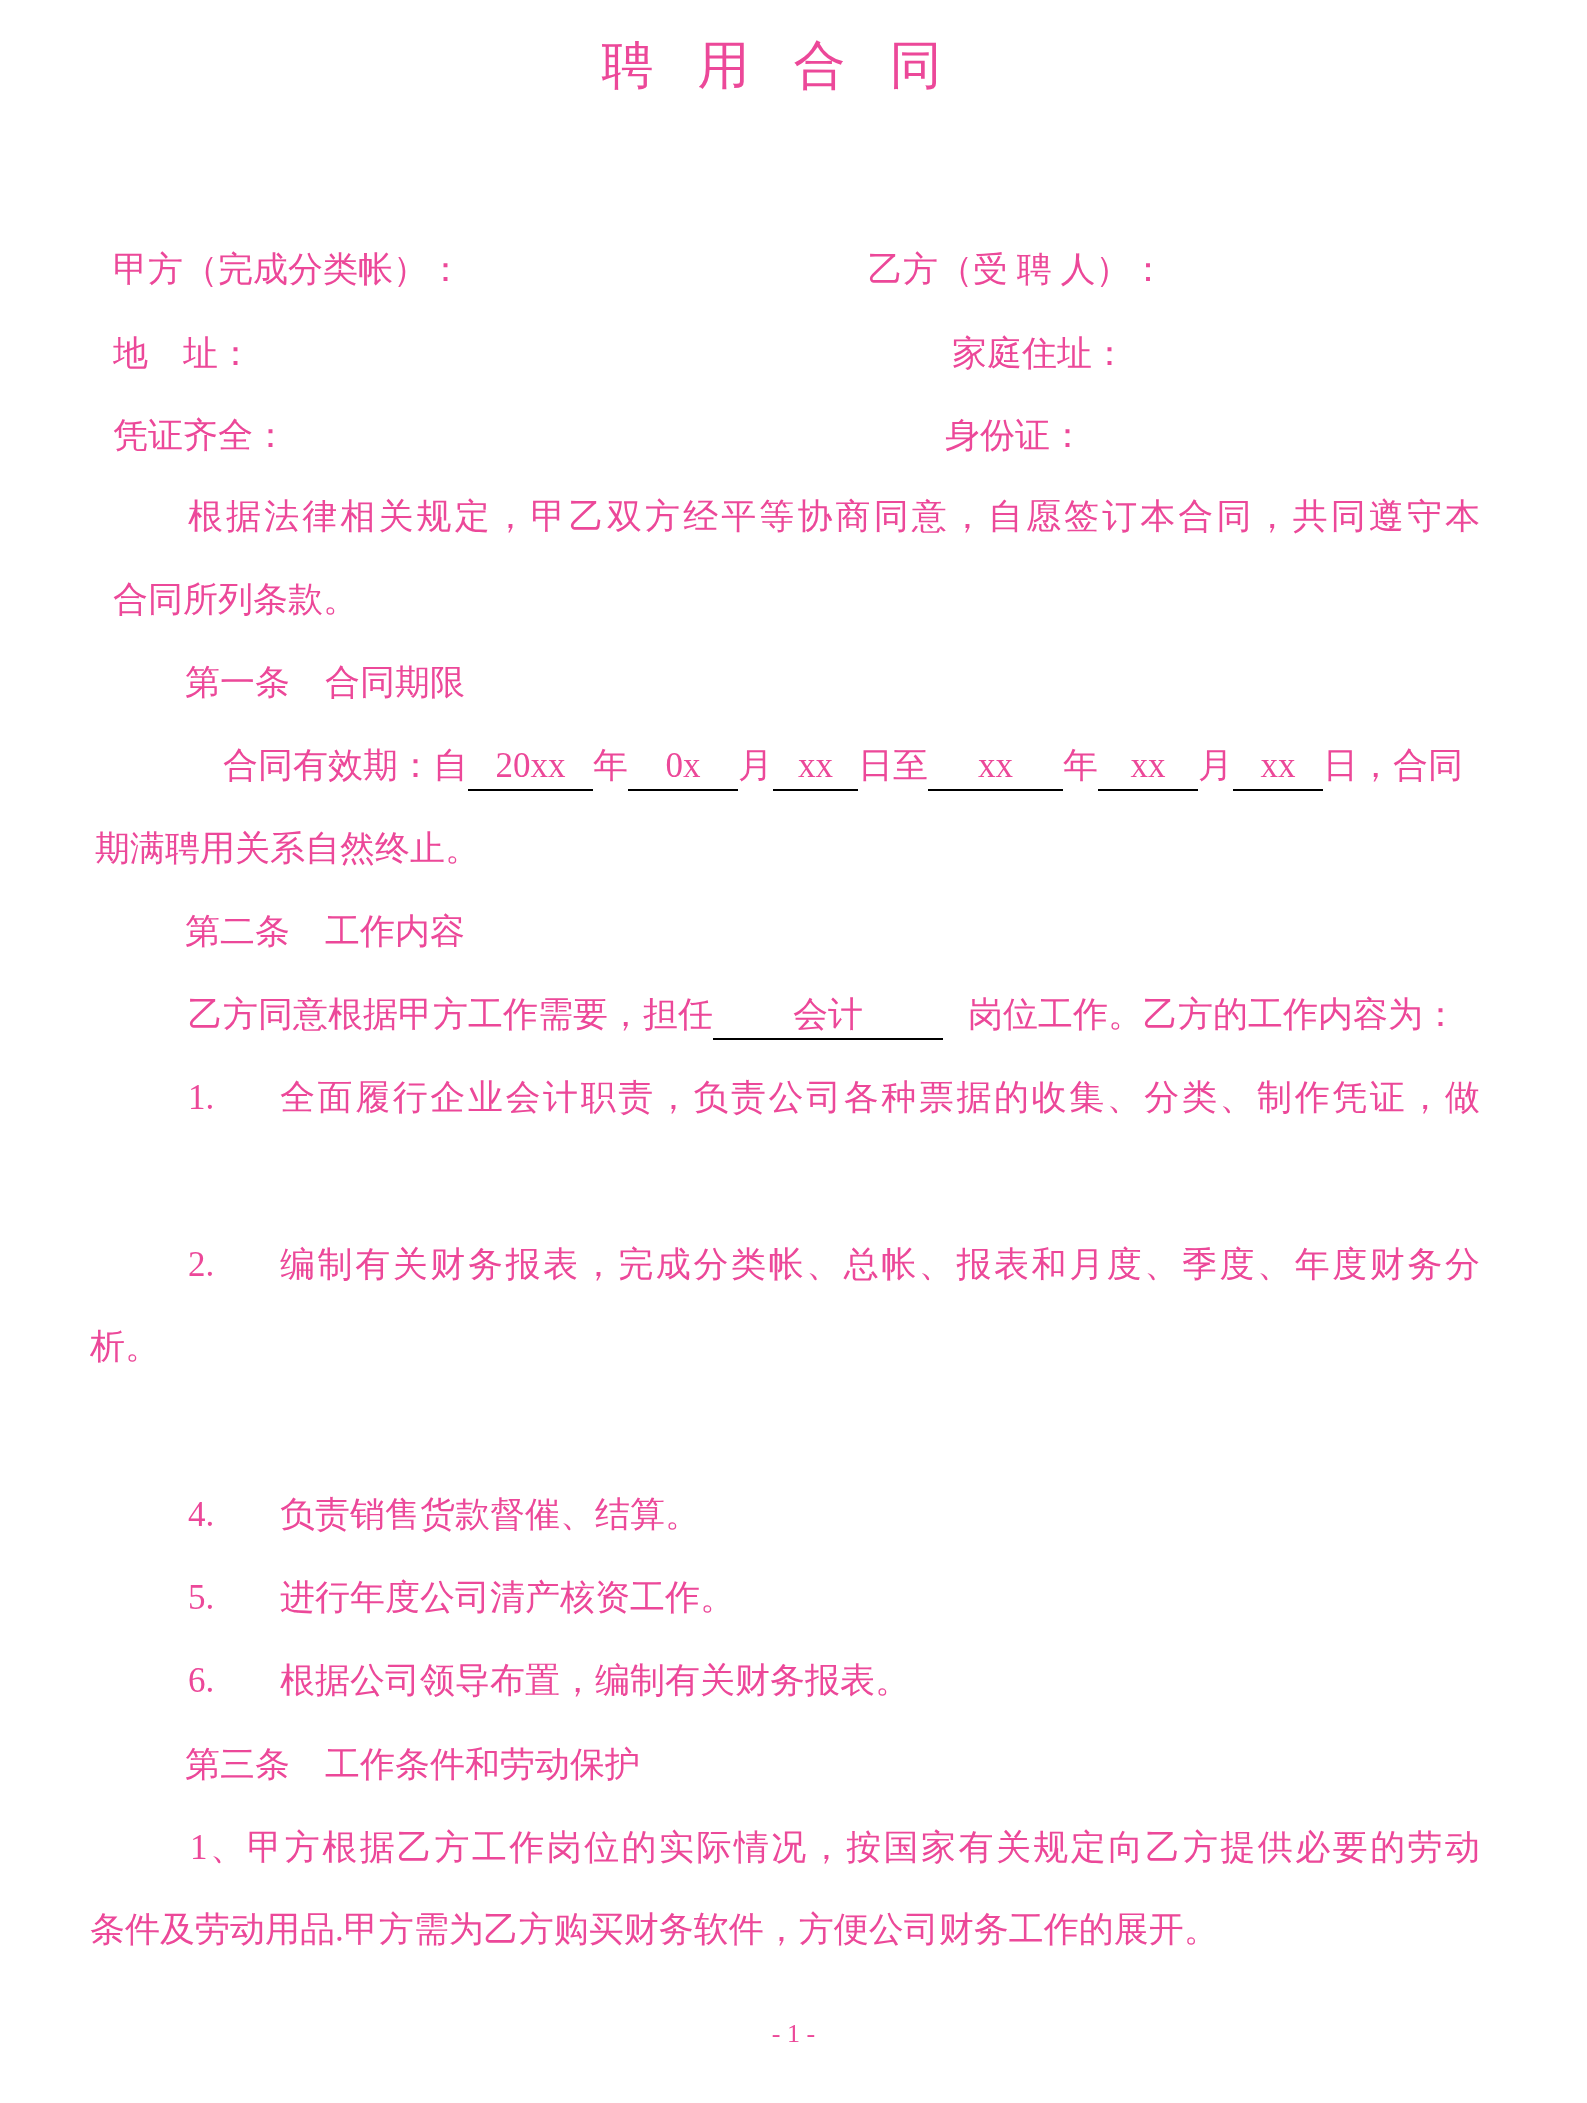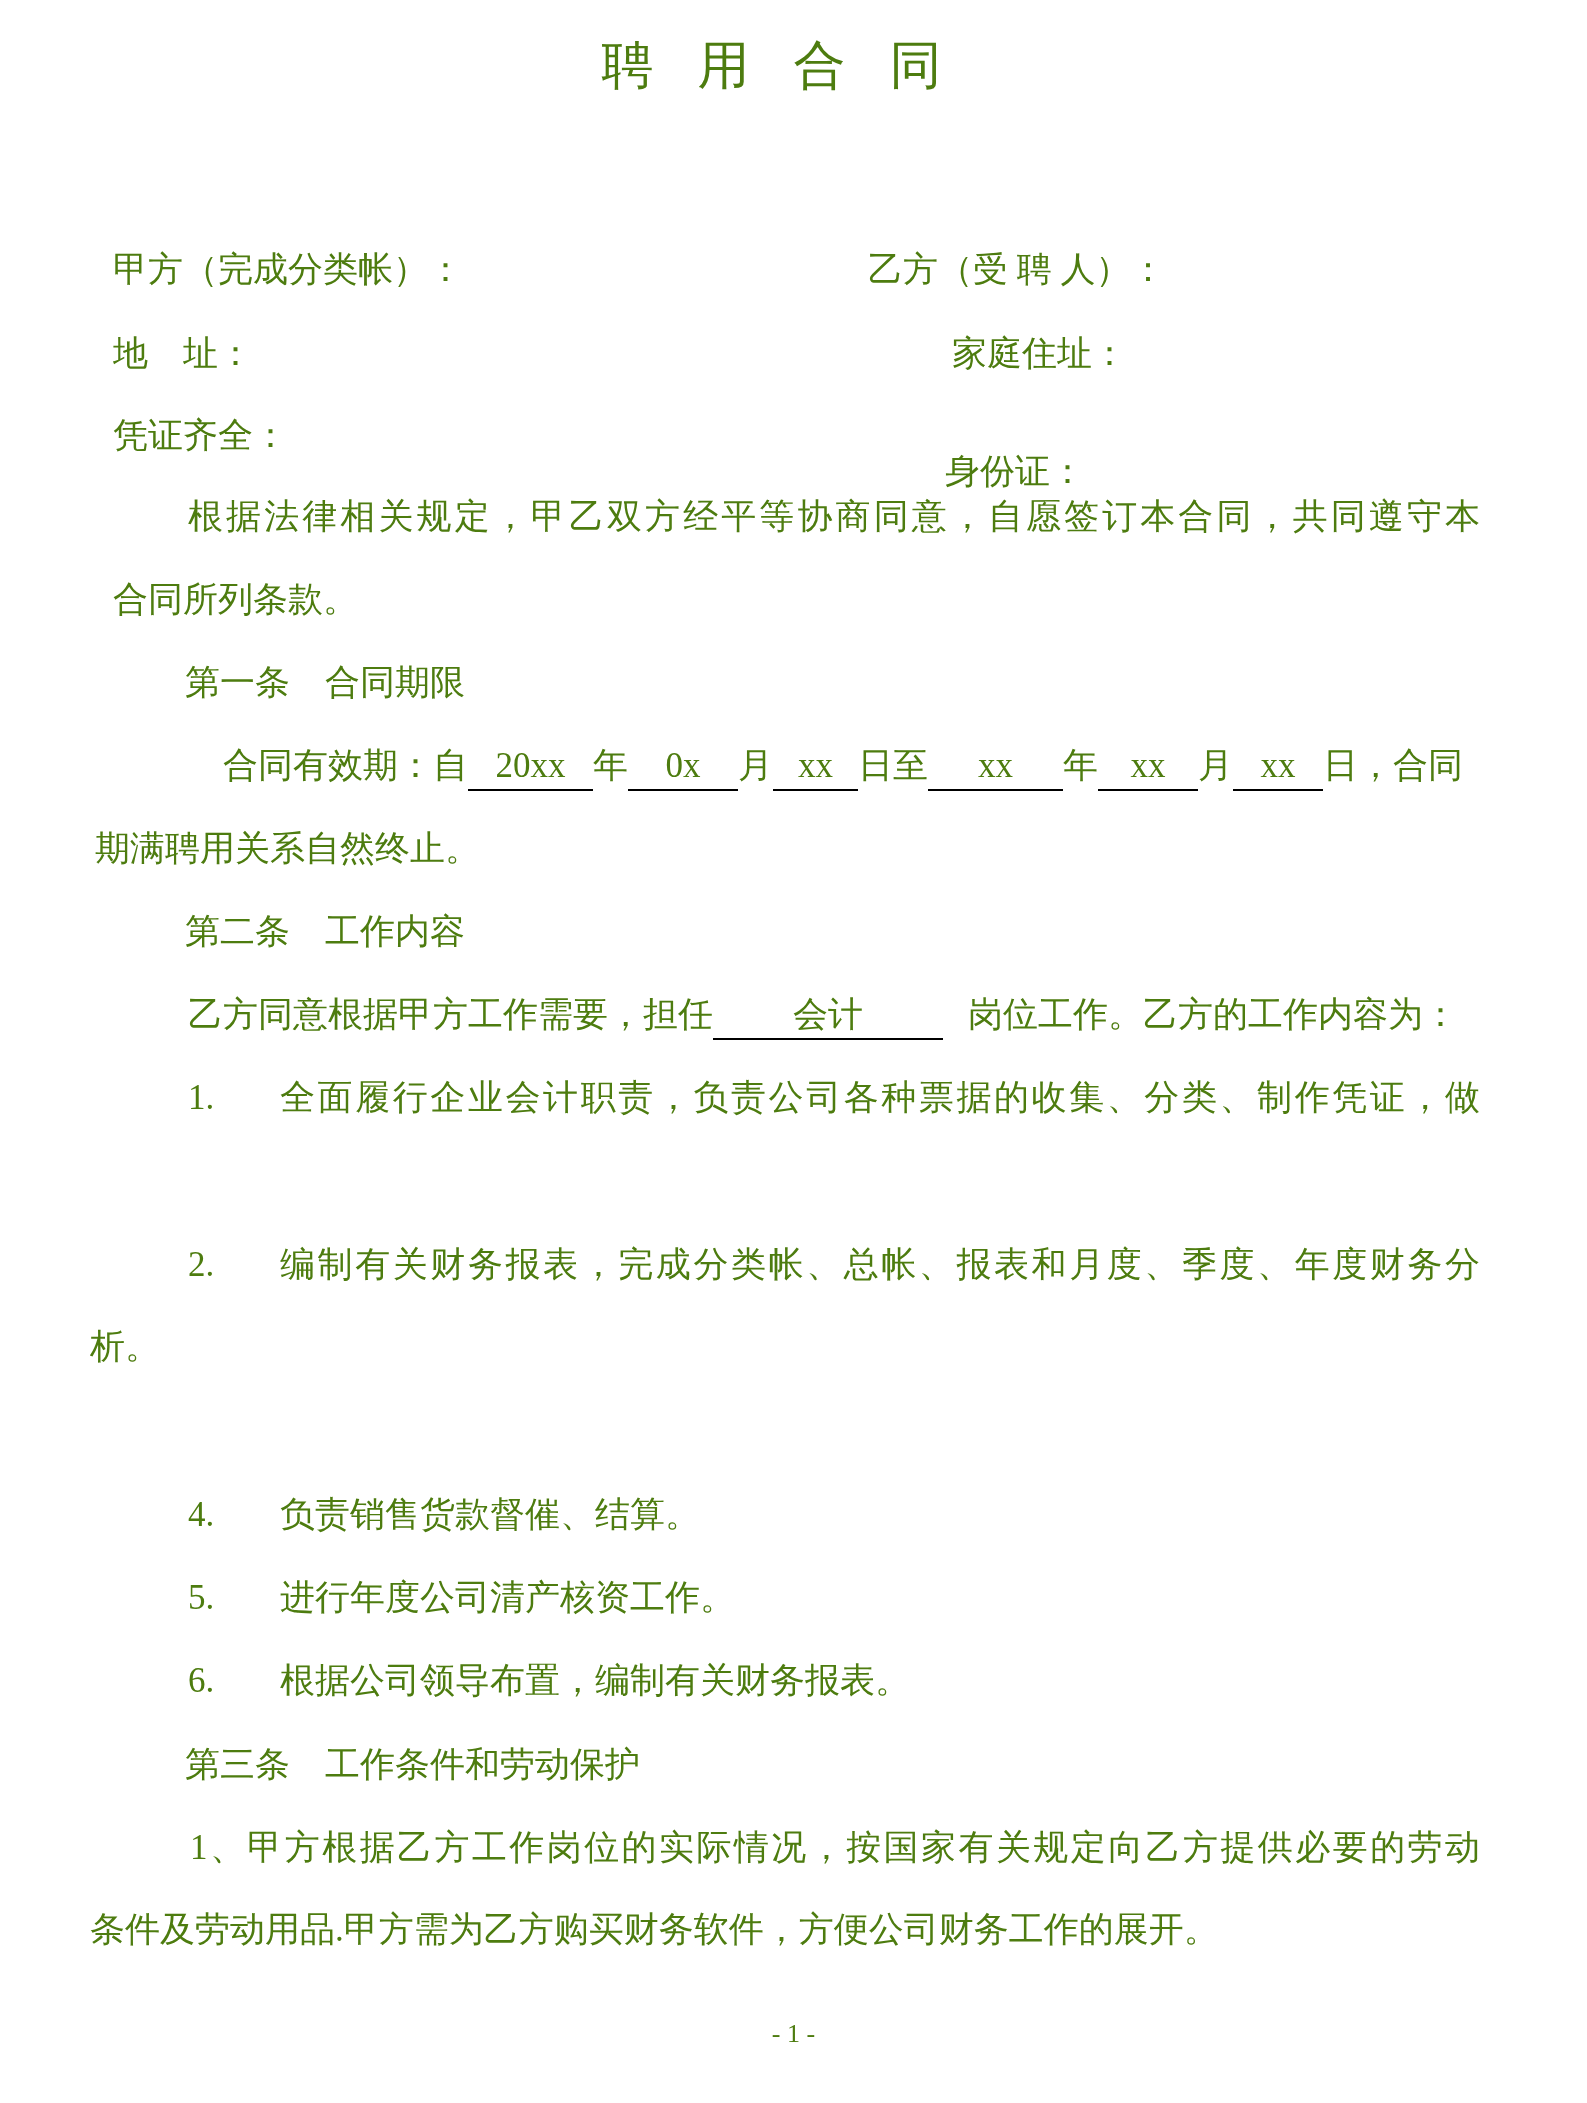--- a/index.html
+++ b/index.html
@@ -1,20 +1,20 @@
 <!DOCTYPE html>
 <html lang="zh"><head>
 <meta charset="utf-8">
 <style>
   html,body{margin:0;padding:0;background:#ffffff;}
   .page{
     position:relative;
     width:1587px;height:2103px;
     background:#ffffff;
-    color:#4d7c0f;
+    color:#ec4899;
     font-family:"Liberation Serif","DejaVu Serif",serif;
     font-size:35px;
     overflow:hidden;
   }
   .ln{position:absolute;line-height:46px;white-space:nowrap;}
   .just{
     white-space:normal;
     text-align:justify;
     text-align-last:justify;
   }
@@ -43,21 +43,21 @@
 
   <div class="title">聘用合同</div>
 
   <div class="ln" style="top:247px;left:113px;">甲方（完成分类帐）：</div>
   <div class="ln" style="top:247px;left:868px;">乙方（受 聘 人）：</div>
 
   <div class="ln" style="top:331px;left:113px;">地　址：</div>
   <div class="ln" style="top:331px;left:952px;">家庭住址：</div>
 
   <div class="ln" style="top:413px;left:113px;">凭证齐全：</div>
-  <div class="ln" style="top:413px;left:945px;margin-top:36px;">身份证：</div>
+  <div class="ln" style="top:413px;left:945px;">身份证：</div>
 
   <div class="ln just" style="top:494px;left:188px;width:1292px;">根据法律相关规定，甲乙双方经平等协商同意，自愿签订本合同，共同遵守本</div>
   <div class="ln" style="top:577px;left:113px;">合同所列条款。</div>
 
   <div class="ln" style="top:660px;left:185px;">第一条　合同期限</div>
 
   <div class="ln" style="top:743px;left:223px;">
     <span>合同有效期：自</span><span class="blank" style="width:125px;">20xx</span><span>年</span><span class="blank" style="width:110px;">0x</span><span>月</span><span class="blank" style="width:85px;">xx</span><span>日至</span><span class="blank" style="width:135px;">xx</span><span>年</span><span class="blank" style="width:100px;">xx</span><span>月</span><span class="blank" style="width:90px;">xx</span><span>日，合同</span>
   </div>
   <div class="ln" style="top:826px;left:95px;">期满聘用关系自然终止。</div>

